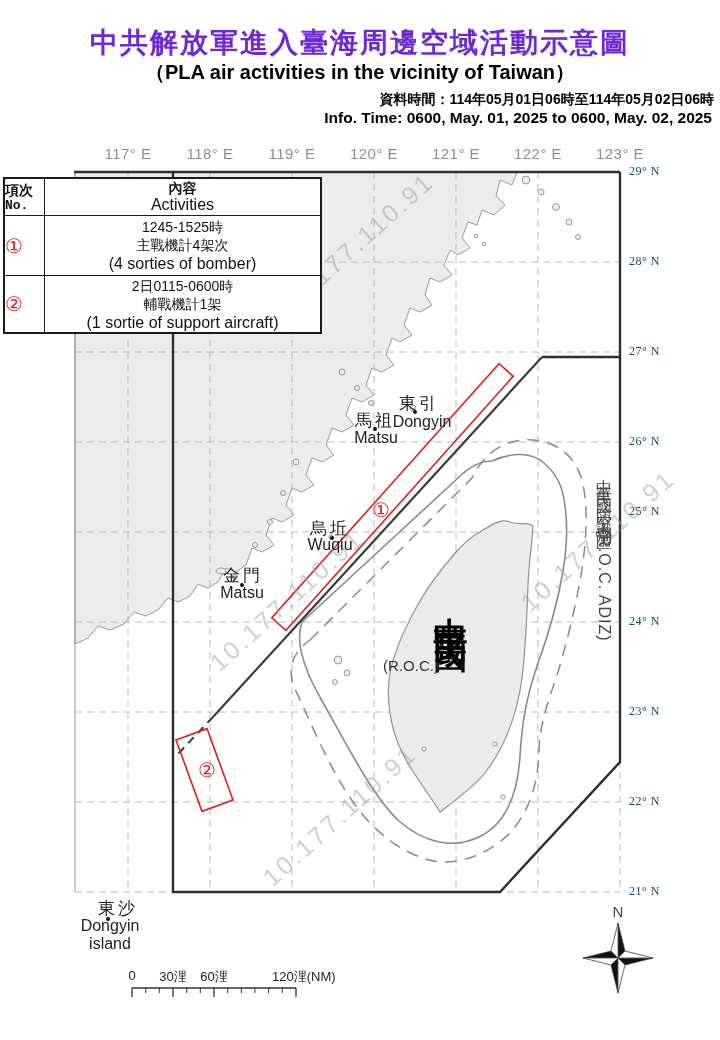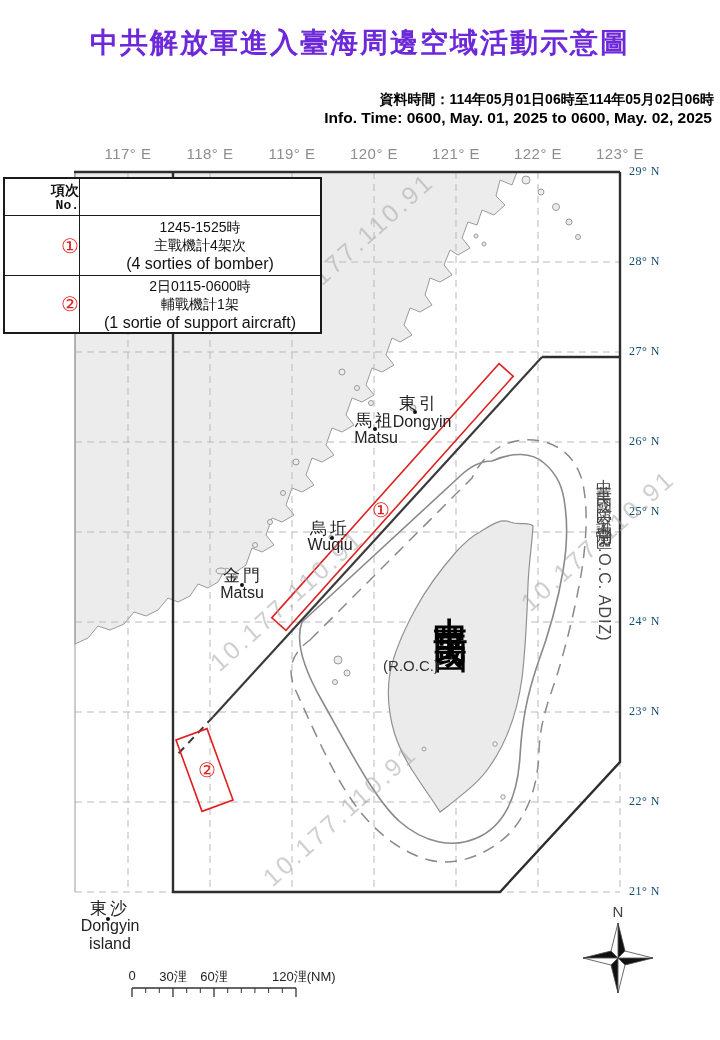--- a/index.html
+++ b/index.html
@@ -27,21 +27,21 @@
   .adiz .en{text-orientation:mixed;letter-spacing:1px;}
   .wm{width:220px;text-align:center;font-size:25px;letter-spacing:3px;color:rgba(168,168,168,.55);
       transform:rotate(-42deg);white-space:nowrap;}
   .scale-lab{font-size:13px;color:#222;text-align:center;}
   .north{width:24px;text-align:center;font-size:15px;color:#444;}
   
   .tbl{left:3px;top:177px;width:315px;background:#fff;border:2px solid #1a1a1a;font-size:14px;}
   .tbl .row{display:flex;border-top:1.5px solid #1a1a1a;}
   .tbl .row:first-child{border-top:none;}
   .tbl .c1{width:39px;border-right:1.5px solid #1a1a1a;display:flex;flex-direction:column;
-           align-items:flex-end;justify-content:center;flex-shrink:0;padding-left:35px;}
+           align-items:flex-start;justify-content:center;flex-shrink:0;}
   .tbl .c2{flex:1;display:flex;flex-direction:column;align-items:center;justify-content:center;padding:2px 0;}
   .tbl .hzh{font-weight:bold;font-size:14px;line-height:16px;}
   .tbl .hen{font-weight:bold;font-size:13px;line-height:15px;font-family:Liberation Mono, monospace;}
   .tbl .hen2{font-size:16px;line-height:18px;}
   .tbl .zh{font-size:14px;line-height:18px;}
   .tbl .en{font-size:16px;line-height:19px;}
   .tbl .num{color:#e02020;font-size:20px;}
   .hdr{height:36px;}
   .r1{height:59px;}
   .r2{height:56px;}
@@ -194,20 +194,21 @@
       <polygon points="583,958 611,965 618,958" fill="#fff"></polygon>
     </g>
   </svg>
 
   <div class="abs wm" style="left:247px;top:229px">10.177.110.91</div>
   <div class="abs wm" style="left:177px;top:586px">10.177.110.91</div>
   <div class="abs wm" style="left:230px;top:801px">10.177.110.91</div>
   <div class="abs wm" style="left:488px;top:526px">10.177.110.91</div>
 
   <div class="abs title-zh">中共解放軍進入臺海周邊空域活動示意圖</div>
+  <div class="abs title-en">（PLA air activities in the vicinity of Taiwan）</div>
   <div class="abs info-zh">資料時間：114年05月01日06時至114年05月02日06時</div>
   <div class="abs info-en">Info. Time: 0600, May. 01, 2025 to 0600, May. 02, 2025</div>
 
   <div class="abs lon" style="left:102px">117° E</div>
   <div class="abs lon" style="left:184px">118° E</div>
   <div class="abs lon" style="left:266px">119° E</div>
   <div class="abs lon" style="left:348px">120° E</div>
   <div class="abs lon" style="left:430px">121° E</div>
   <div class="abs lon" style="left:512px">122° E</div>
   <div class="abs lon" style="left:594px">123° E</div>
@@ -223,21 +224,21 @@
   <div class="abs lat" style="top:884px">21° N</div>
 
   <div class="abs isl-zh" style="left:389px;top:392px;width:60px">東引</div>
   <div class="abs isl-en" style="left:382px;top:413px;width:80px">Dongyin</div>
   <div class="abs isl-zh" style="left:345px;top:409px;width:60px">馬祖</div>
   <div class="abs isl-en" style="left:336px;top:429px;width:80px">Matsu</div>
   <div class="abs isl-zh" style="left:300px;top:517px;width:60px">烏坵</div>
   <div class="abs isl-en" style="left:290px;top:536px;width:80px">Wuqiu</div>
   <div class="abs isl-zh" style="left:213px;top:564px;width:60px">金門</div>
   <div class="abs isl-en" style="left:202px;top:584px;width:80px">Matsu</div>
-  <div class="abs isl-zh" style="left:80px;top:897px;width:60px">東沙</div>
+  <div class="abs isl-zh" style="left:88px;top:897px;width:60px">東沙</div>
   <div class="abs isl-en" style="left:70px;top:917px;width:80px">Dongyin</div>
   <div class="abs isl-en" style="left:70px;top:935px;width:80px">island</div>
 
   <div class="abs marker" style="left:369px;top:498px">①</div>
   <div class="abs marker" style="left:195px;top:758px">②</div>
 
   <div class="abs roc-vert" style="left:428px;top:590px">中華民國</div>
   <div class="abs roc-paren" style="left:366px;top:657px">(R.O.C.)</div>
 
   <div class="abs adiz" style="left:595px;top:466px">
@@ -248,20 +249,24 @@
   <div class="abs scale-lab" style="left:148px;top:968px;width:50px">30浬</div>
   <div class="abs scale-lab" style="left:189px;top:968px;width:50px">60浬</div>
   <div class="abs scale-lab" style="left:272px;top:968px;width:94px;text-align:left">120浬(NM)</div>
   <div class="abs north" style="left:606px;top:903px">N</div>
 
   <div class="abs tbl">
     <div class="row hdr">
       <div class="c1">
         <div class="hzh">項次</div>
         <div class="hen">No.</div>
+      </div>
+      <div class="c2">
+        <div class="hzh">內容</div>
+        <div class="hen2">Activities</div>
       </div>
     </div>
     <div class="row r1">
       <div class="c1">
           <span class="num">①</span>
         </div>
       <div class="c2">
         <div class="zh">1245-1525時</div>
         <div class="zh">主戰機計4架次</div>
         <div class="en">(4 sorties of bomber)</div>

